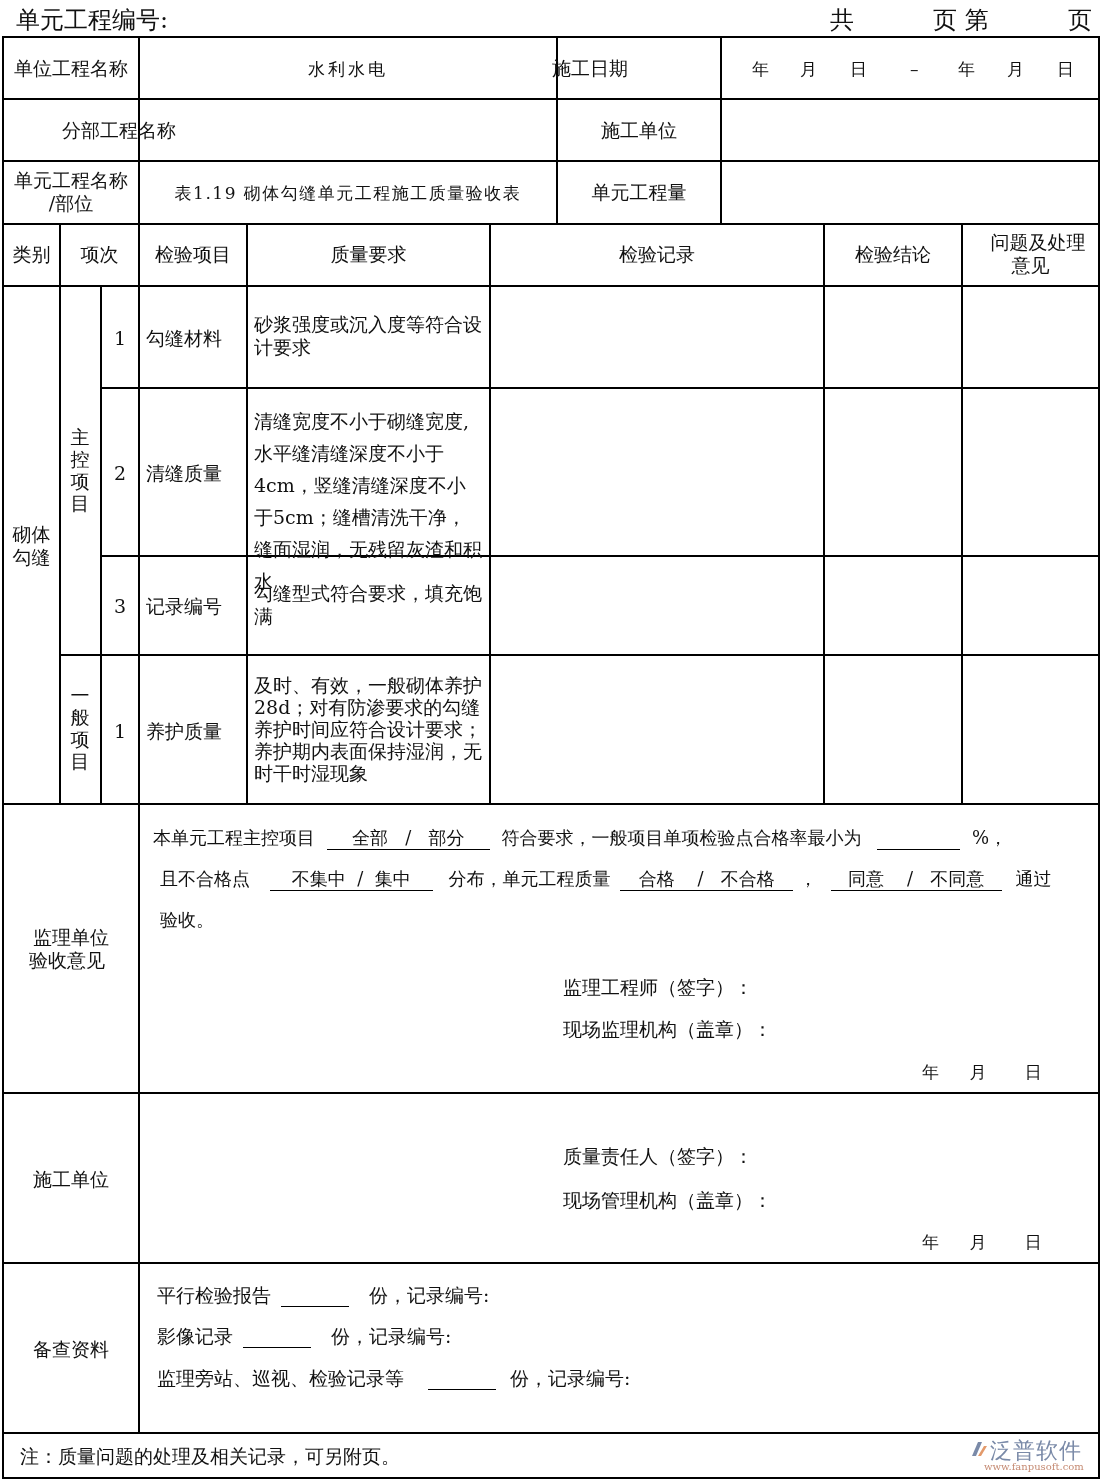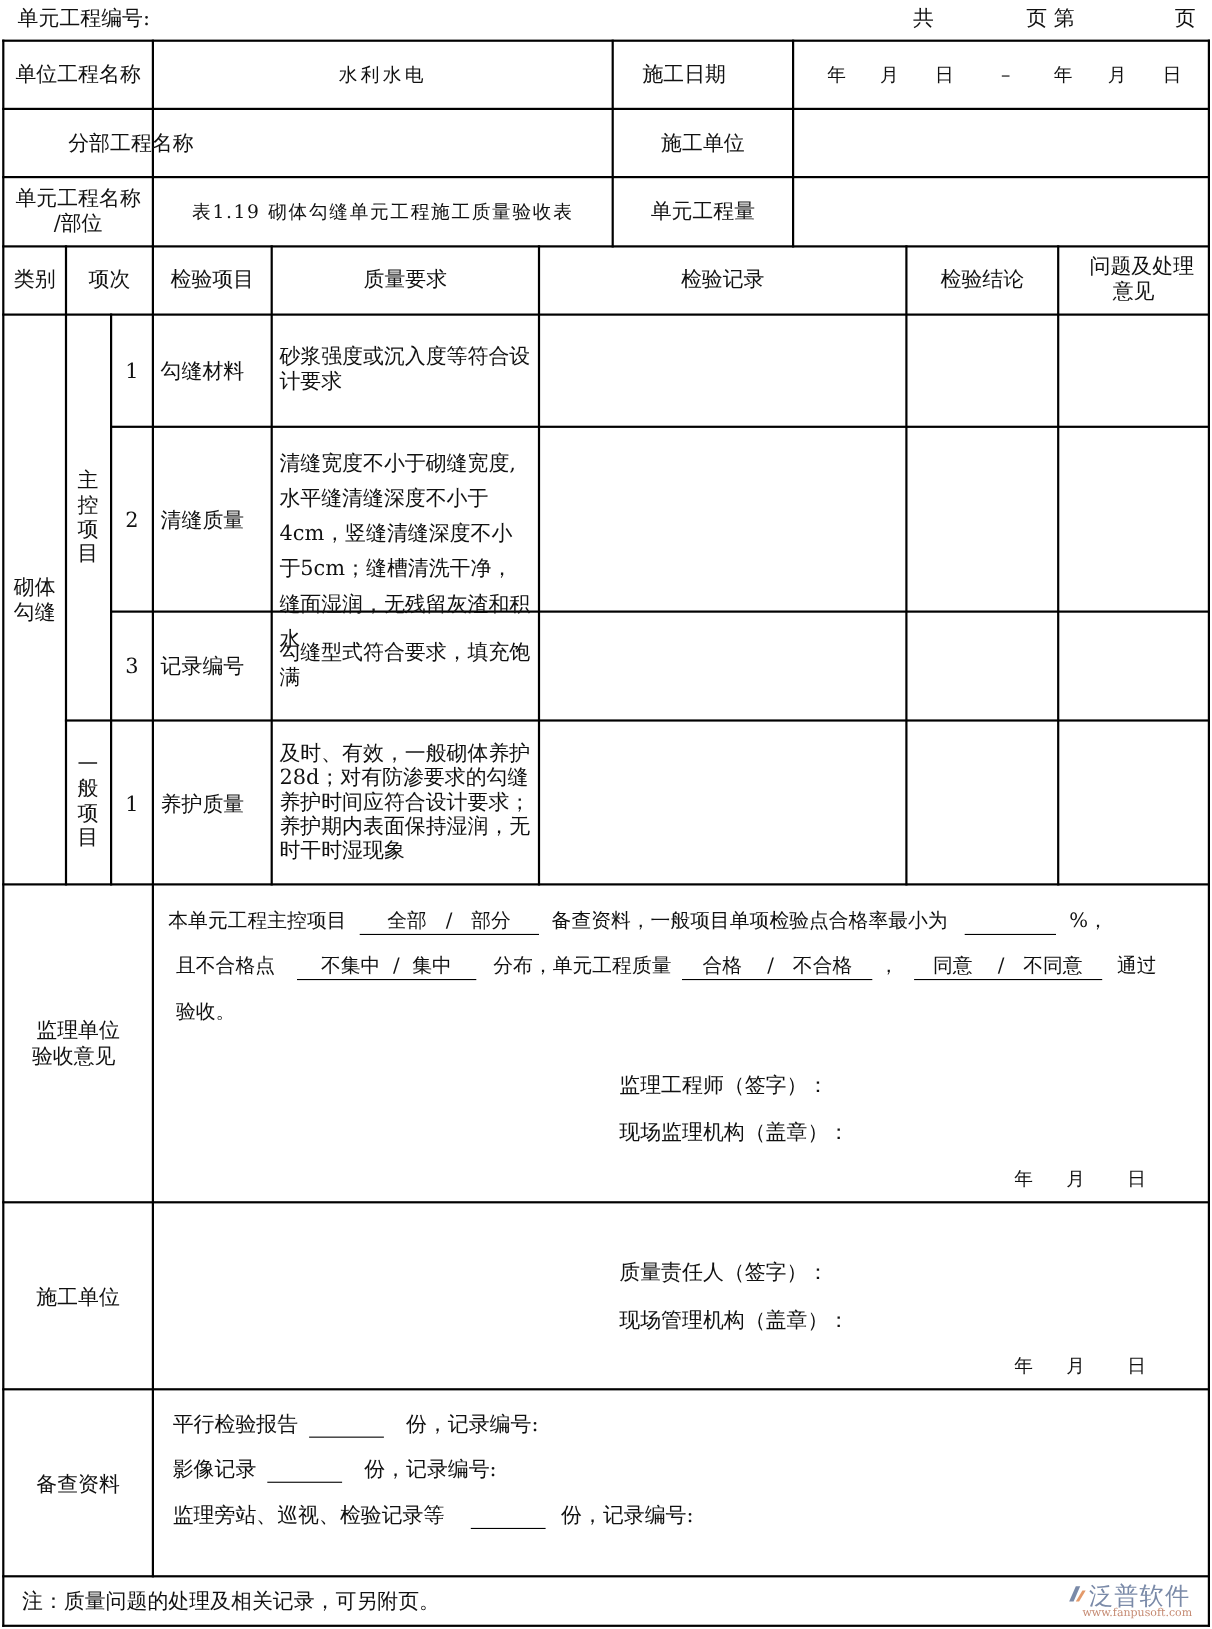--- a/index.html
+++ b/index.html
@@ -1,18 +1,18 @@
 <!DOCTYPE html>
 <html><head>
 <meta charset="utf-8">
 <style>
   html, body { margin: 0; padding: 0; background: #ffffff; }
   body { width: 1102px; height: 1481px; position: relative; font-family: "DejaVu Serif", "Liberation Serif", serif; color: #111; overflow: hidden; }
   .abs { position: absolute; }
-  .hdr { font-size: 19px; top: 4px; }
+  .hdr { font-size: 24px; top: 4px; }
   .ln { position: absolute; background: #000; }
   .h { height: 2px; }
   .v { width: 2px; }
   .t { position: absolute; font-size: 19px; line-height: 23px; white-space: nowrap; }
   .c { text-align: center; }
   .ml { white-space: normal; }
   .vt { width: 22px; text-align: center; line-height: 22px; white-space: normal; }
   .u { border-bottom: 1.5px solid #000; display: inline-block; text-align: center; padding: 0 4px; line-height: 22px; }
   .logo { position: absolute; left: 968px; top: 1436px; width: 130px; height: 40px; }
   .logo-cn { position: absolute; left: 22px; top: 0; font-family: "DejaVu Sans", sans-serif; font-size: 22px; color: #7a8aa8; letter-spacing: 1px; }
@@ -54,21 +54,21 @@
   <div class="ln v" style="left:100px; top:285px; height:520px;"></div>
   <div class="ln v" style="left:138px; top:223px; height:1211px;"></div>
   <div class="ln v" style="left:246px; top:223px; height:582px;"></div>
   <div class="ln v" style="left:489px; top:223px; height:582px;"></div>
   <div class="ln v" style="left:823px; top:223px; height:582px;"></div>
   <div class="ln v" style="left:961px; top:223px; height:582px;"></div>
 </div>
 
 <div class="t c" style="left:4px; top:57px; width:134px;">单位工程名称</div>
 <div class="t c" style="left:140px; top:58px; width:416px; font-size:17px; letter-spacing:3px;">水利水电</div>
-<div class="t c" style="left:558px; top:57px; width:128px;">施工日期</div>
+<div class="t c" style="left:526px; top:57px; width:128px;">施工日期</div>
 <div class="t" style="left:752px; top:58px; width:330px; font-size:17px;">
   <span style="position:absolute; left:0;">年</span>
   <span style="position:absolute; left:48px;">月</span>
   <span style="position:absolute; left:98px;">日</span>
   <span style="position:absolute; left:158px;">–</span>
   <span style="position:absolute; left:206px;">年</span>
   <span style="position:absolute; left:255px;">月</span>
   <span style="position:absolute; left:305px;">日</span>
 </div>
 
@@ -133,21 +133,21 @@
   <div class="abs" style="left:825px; top:656px; width:136px; height:147px;"></div>
   <div class="abs" style="left:963px; top:656px; width:135px; height:147px;"></div>
 </div>
 
 <div class="t c" style="left:4px; top:926px; width:134px;">监理单位</div>
 <div class="t c" style="left:4px; top:949px; width:126px;">验收意见</div>
 
 <div class="t" style="left:153px; top:826px; font-size:18px;">
   <span>本单元工程主控项目</span>
   <span class="u" style="margin-left:6px; width:155px; white-space:pre;">全部   /   部分</span>
-  <span style="margin-left:6px;">备查资料，一般项目单项检验点合格率最小为</span>
+  <span style="margin-left:6px;">符合要求，一般项目单项检验点合格率最小为</span>
   <span class="u" style="margin-left:10px; width:75px; height:22px; vertical-align:bottom;"></span>
   <span style="margin-left:6px;">%，</span>
 </div>
 <div class="t" style="left:160px; top:867px; font-size:18px;">
   <span>且不合格点</span>
   <span class="u" style="margin-left:14px; width:155px; white-space:pre;">不集中  /  集中</span>
   <span style="margin-left:10px;">分布，单元工程质量</span>
   <span class="u" style="margin-left:4px; width:165px; white-space:pre;">合格    /   不合格</span>
   <span>，</span>
   <span class="u" style="margin-left:8px; width:163px; white-space:pre;">同意    /   不同意</span>

